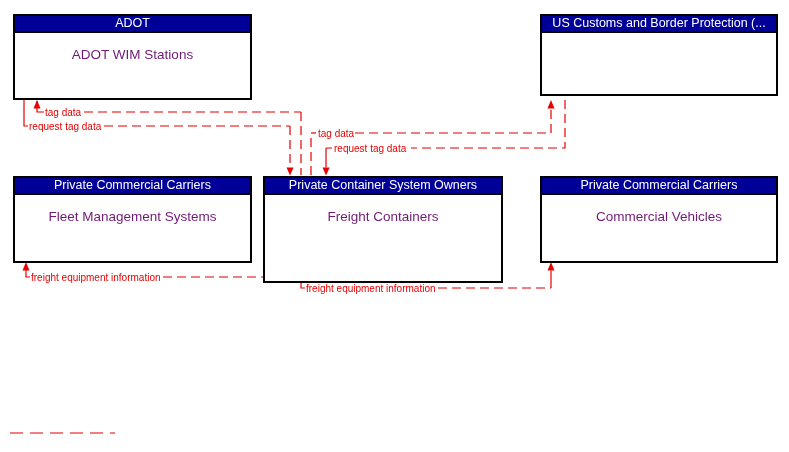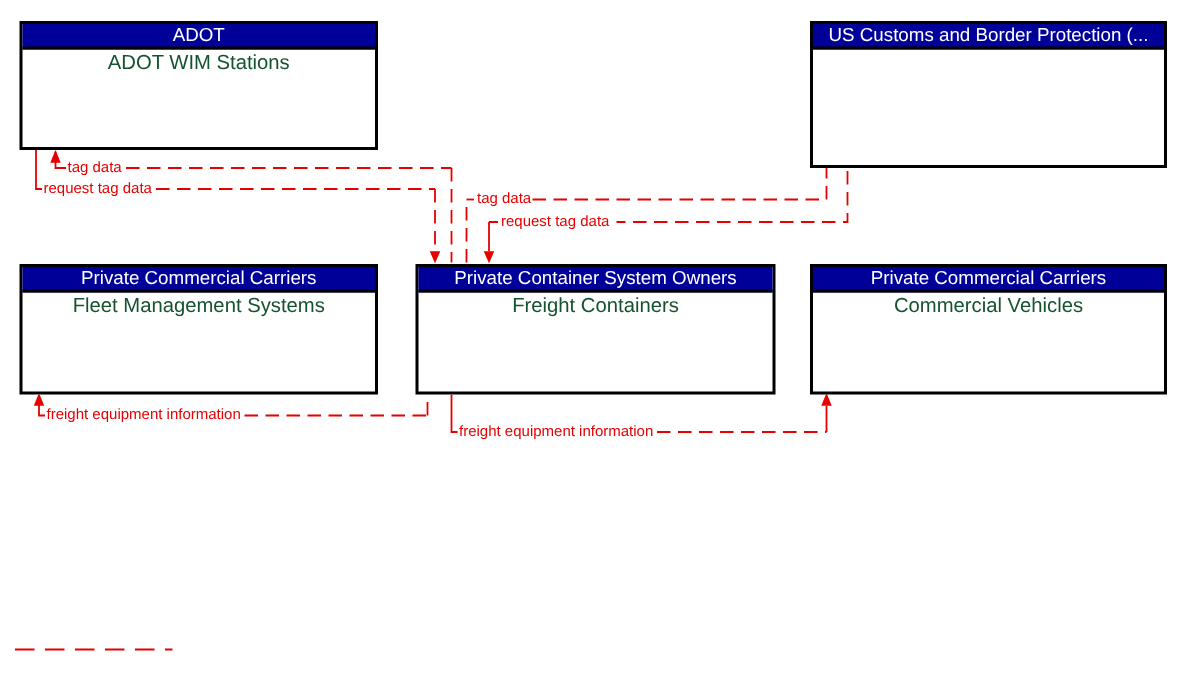--- a/index.html
+++ b/index.html
@@ -11,35 +11,35 @@
   .entity{
     position:absolute;background:#ffffff;border:2px solid #000000;
     box-sizing:border-box;
   }
   .entity-header{
     background:#000099;color:#ffffff;text-align:center;
     font-size:12.5px;line-height:15px;height:15px;
     border-bottom:2px solid #000000;white-space:nowrap;overflow:hidden;
   }
   .entity-name{
-    text-align:center;font-size:13.5px;color:#14532d;padding-top:1px;
+    text-align:center;font-size:13.5px;color:#701a75;padding-top:14px;
     white-space:nowrap;overflow:hidden;
   }
   .flow-label{
     position:absolute;color:#e60000;font-size:10px;line-height:11px;
     white-space:nowrap;transform:translateY(-50%);
   }
   .legend-label{
     position:absolute;color:#e60000;font-size:11px;line-height:12px;
     white-space:nowrap;transform:translateY(-50%);
   }
   .e0{left:13px;top:14px;width:239px;height:86px;}
-  .e1{left:540px;top:14px;width:238px;height:98px;}
+  .e1{left:540px;top:14px;width:238px;height:82px;}
   .e2{left:13px;top:176px;width:239px;height:87px;}
-  .e3{left:277px;top:176px;width:240px;height:87px;}
+  .e3{left:263px;top:176px;width:240px;height:107px;}
   .e4{left:540px;top:176px;width:238px;height:87px;}
   .flow-stroke{stroke:#e60000;stroke-width:1.2;fill:none;}
   .flow-dash{stroke-dasharray:9 5;}
   .legend-dash{stroke-dasharray:13 7;}
   .arrowhead{fill:#e60000;stroke:none;}
 </style>
 </head>
 <body>
 
 <div class="stage">

